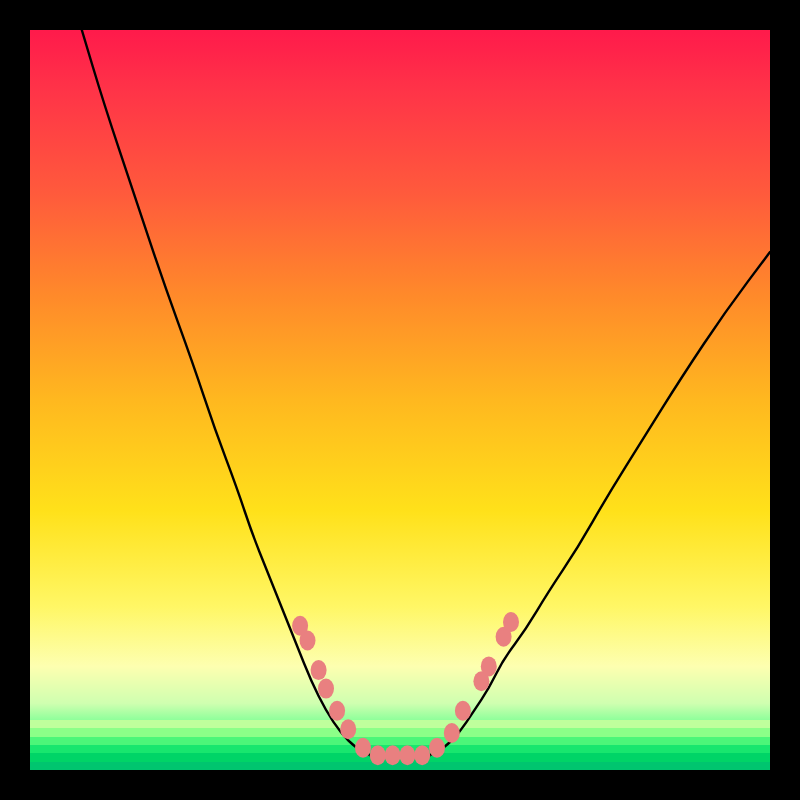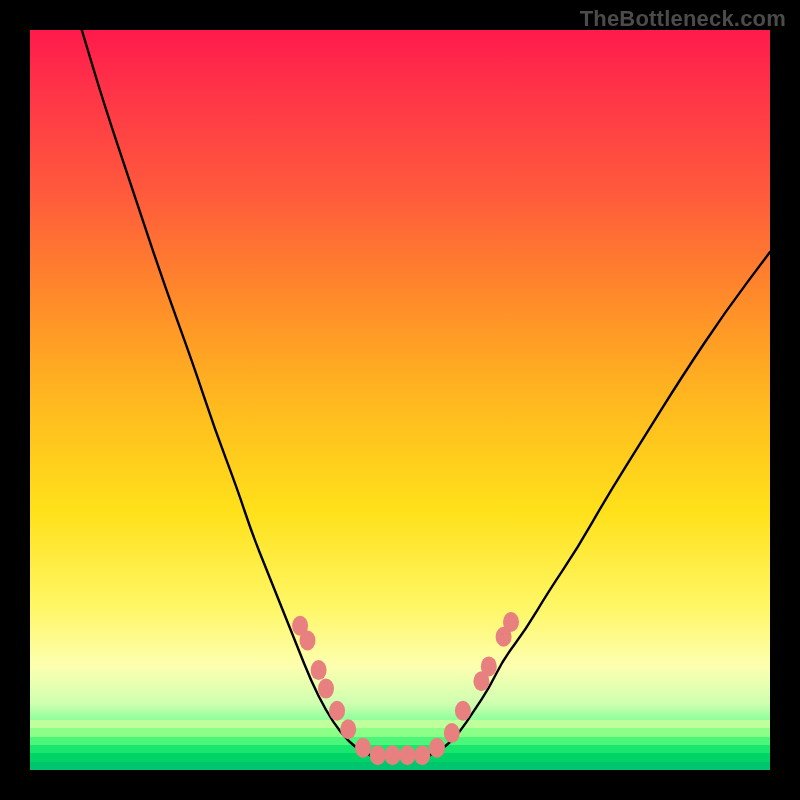--- a/index.html
+++ b/index.html
@@ -76,21 +76,20 @@
   .gs6 { background: #00c56f; }
   svg.curves {
     position: absolute;
     inset: 0;
   }
 </style>
 </head>
 <body>
 
 <div class="frame">
-  <div class="watermark">TheBottleneck.com</div>
 
   <div class="plot">
     <div class="gradient-bg"></div>
     <div class="green-stripes">
       <div class="gs1"></div>
         <div class="gs2"></div>
         <div class="gs3"></div>
       <div class="gs4"></div>
         <div class="gs5"></div>
         <div class="gs6"></div>

